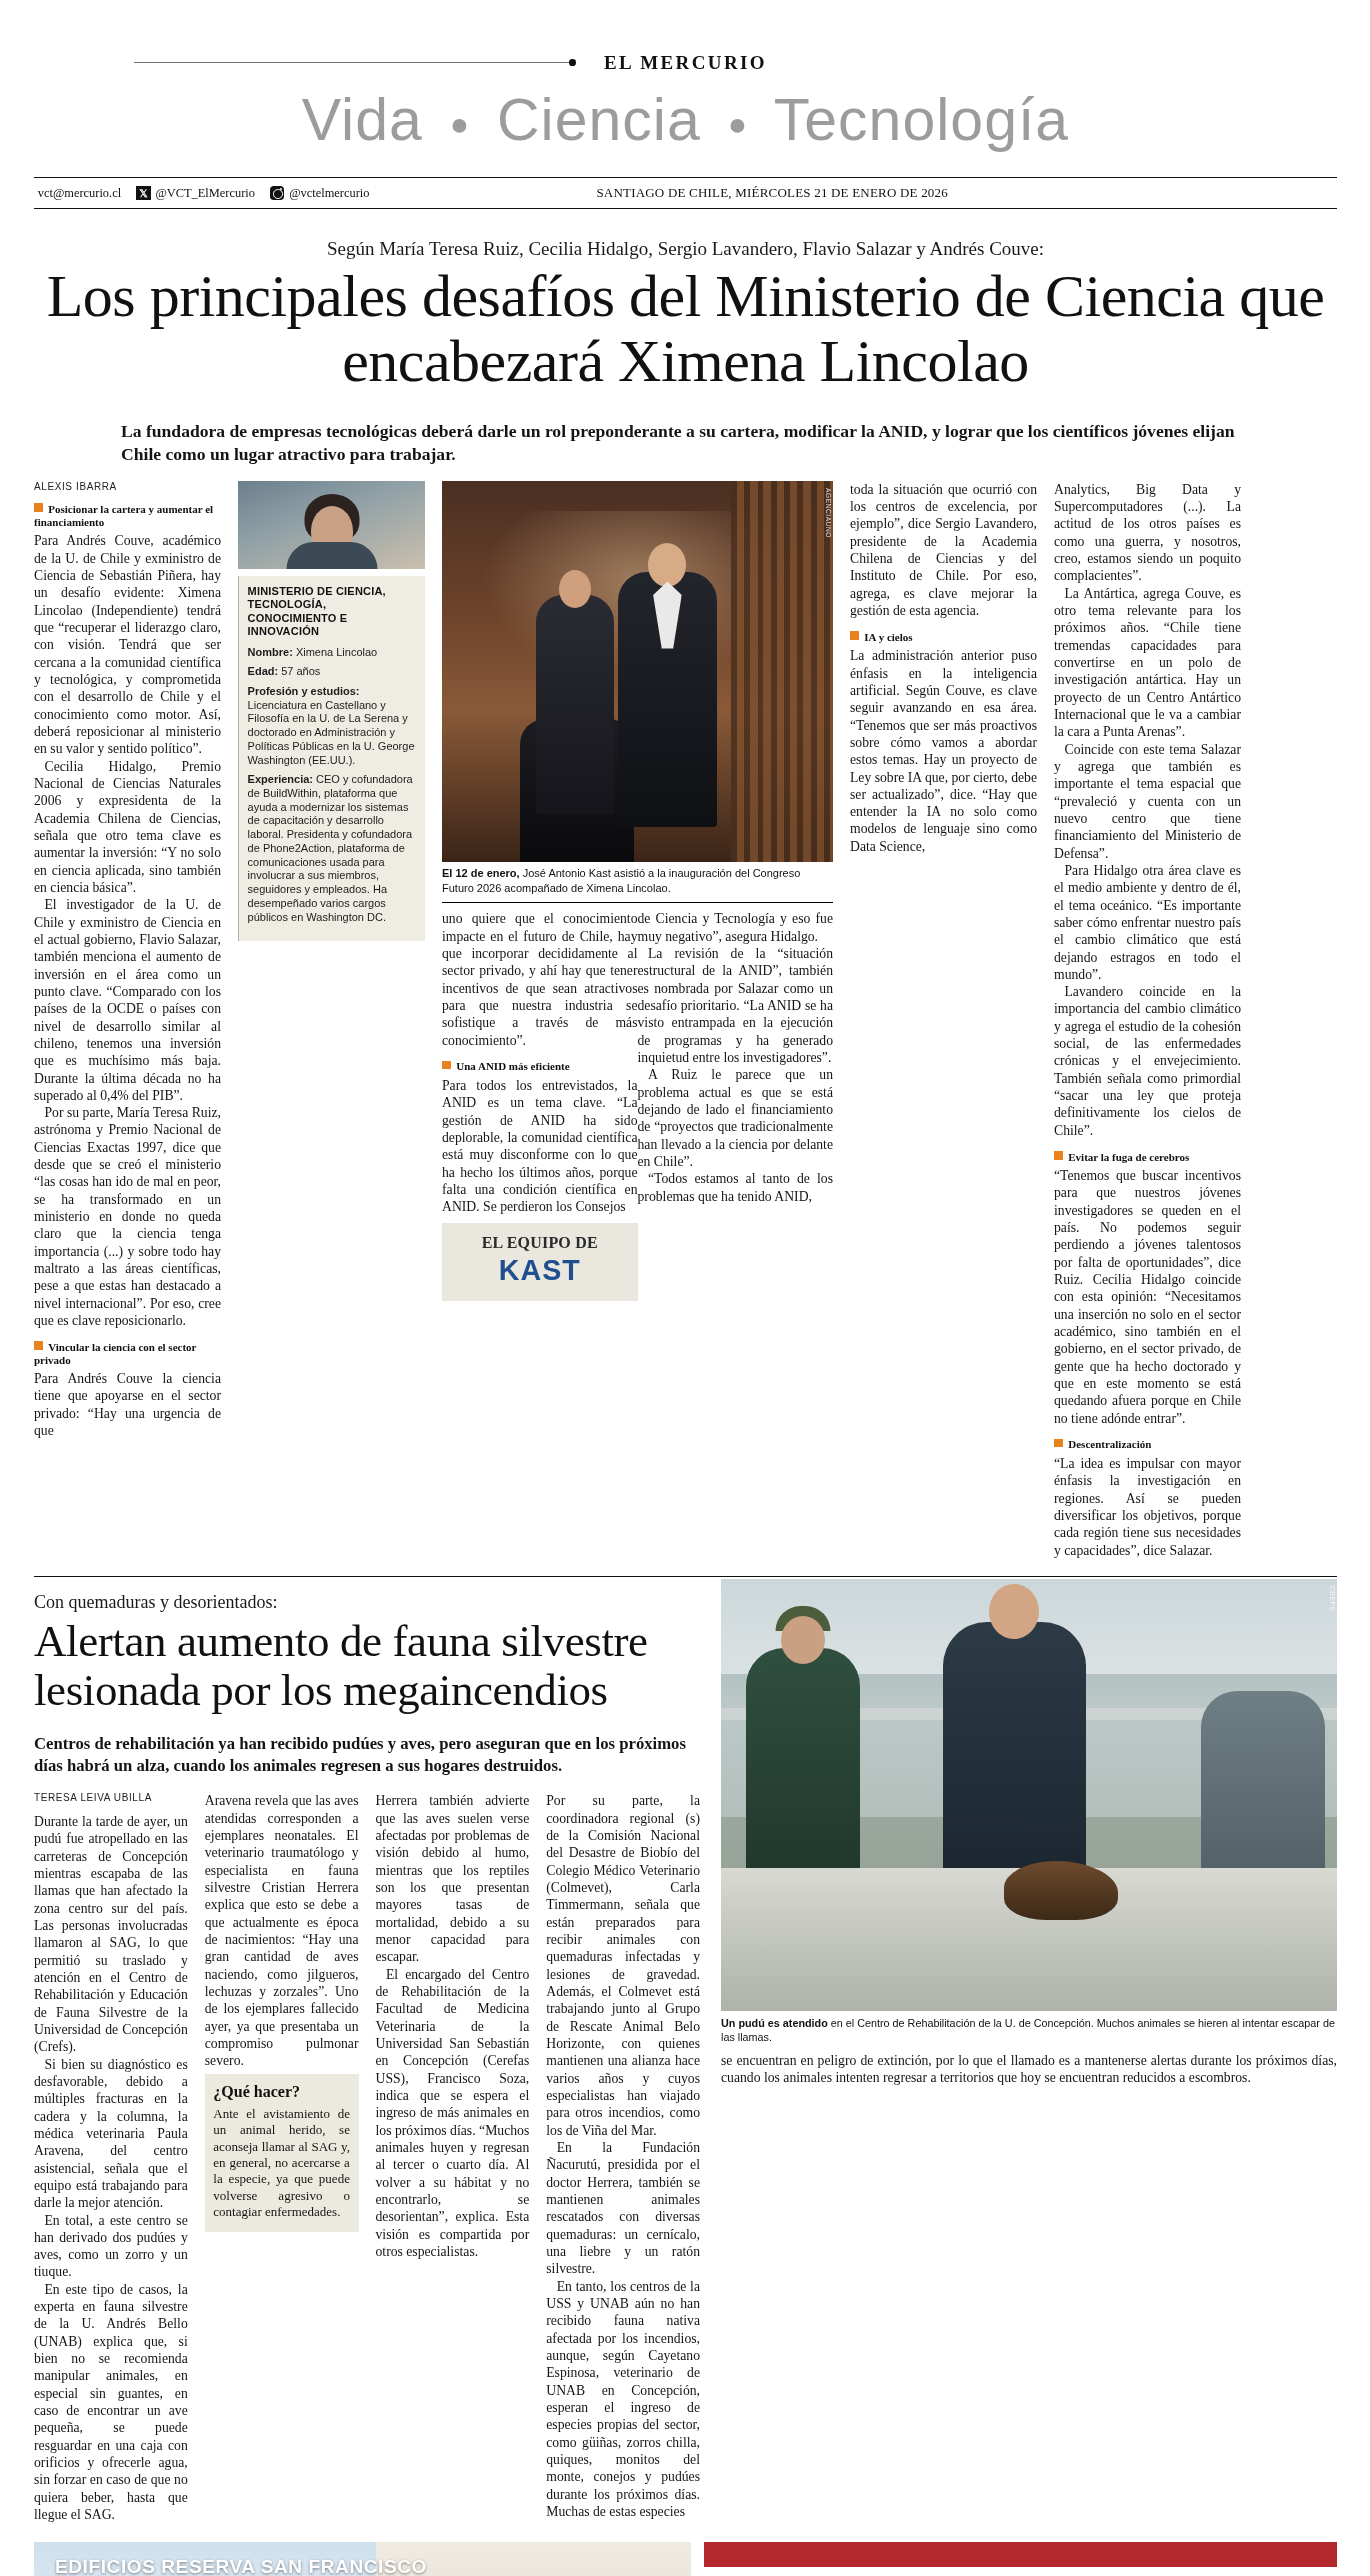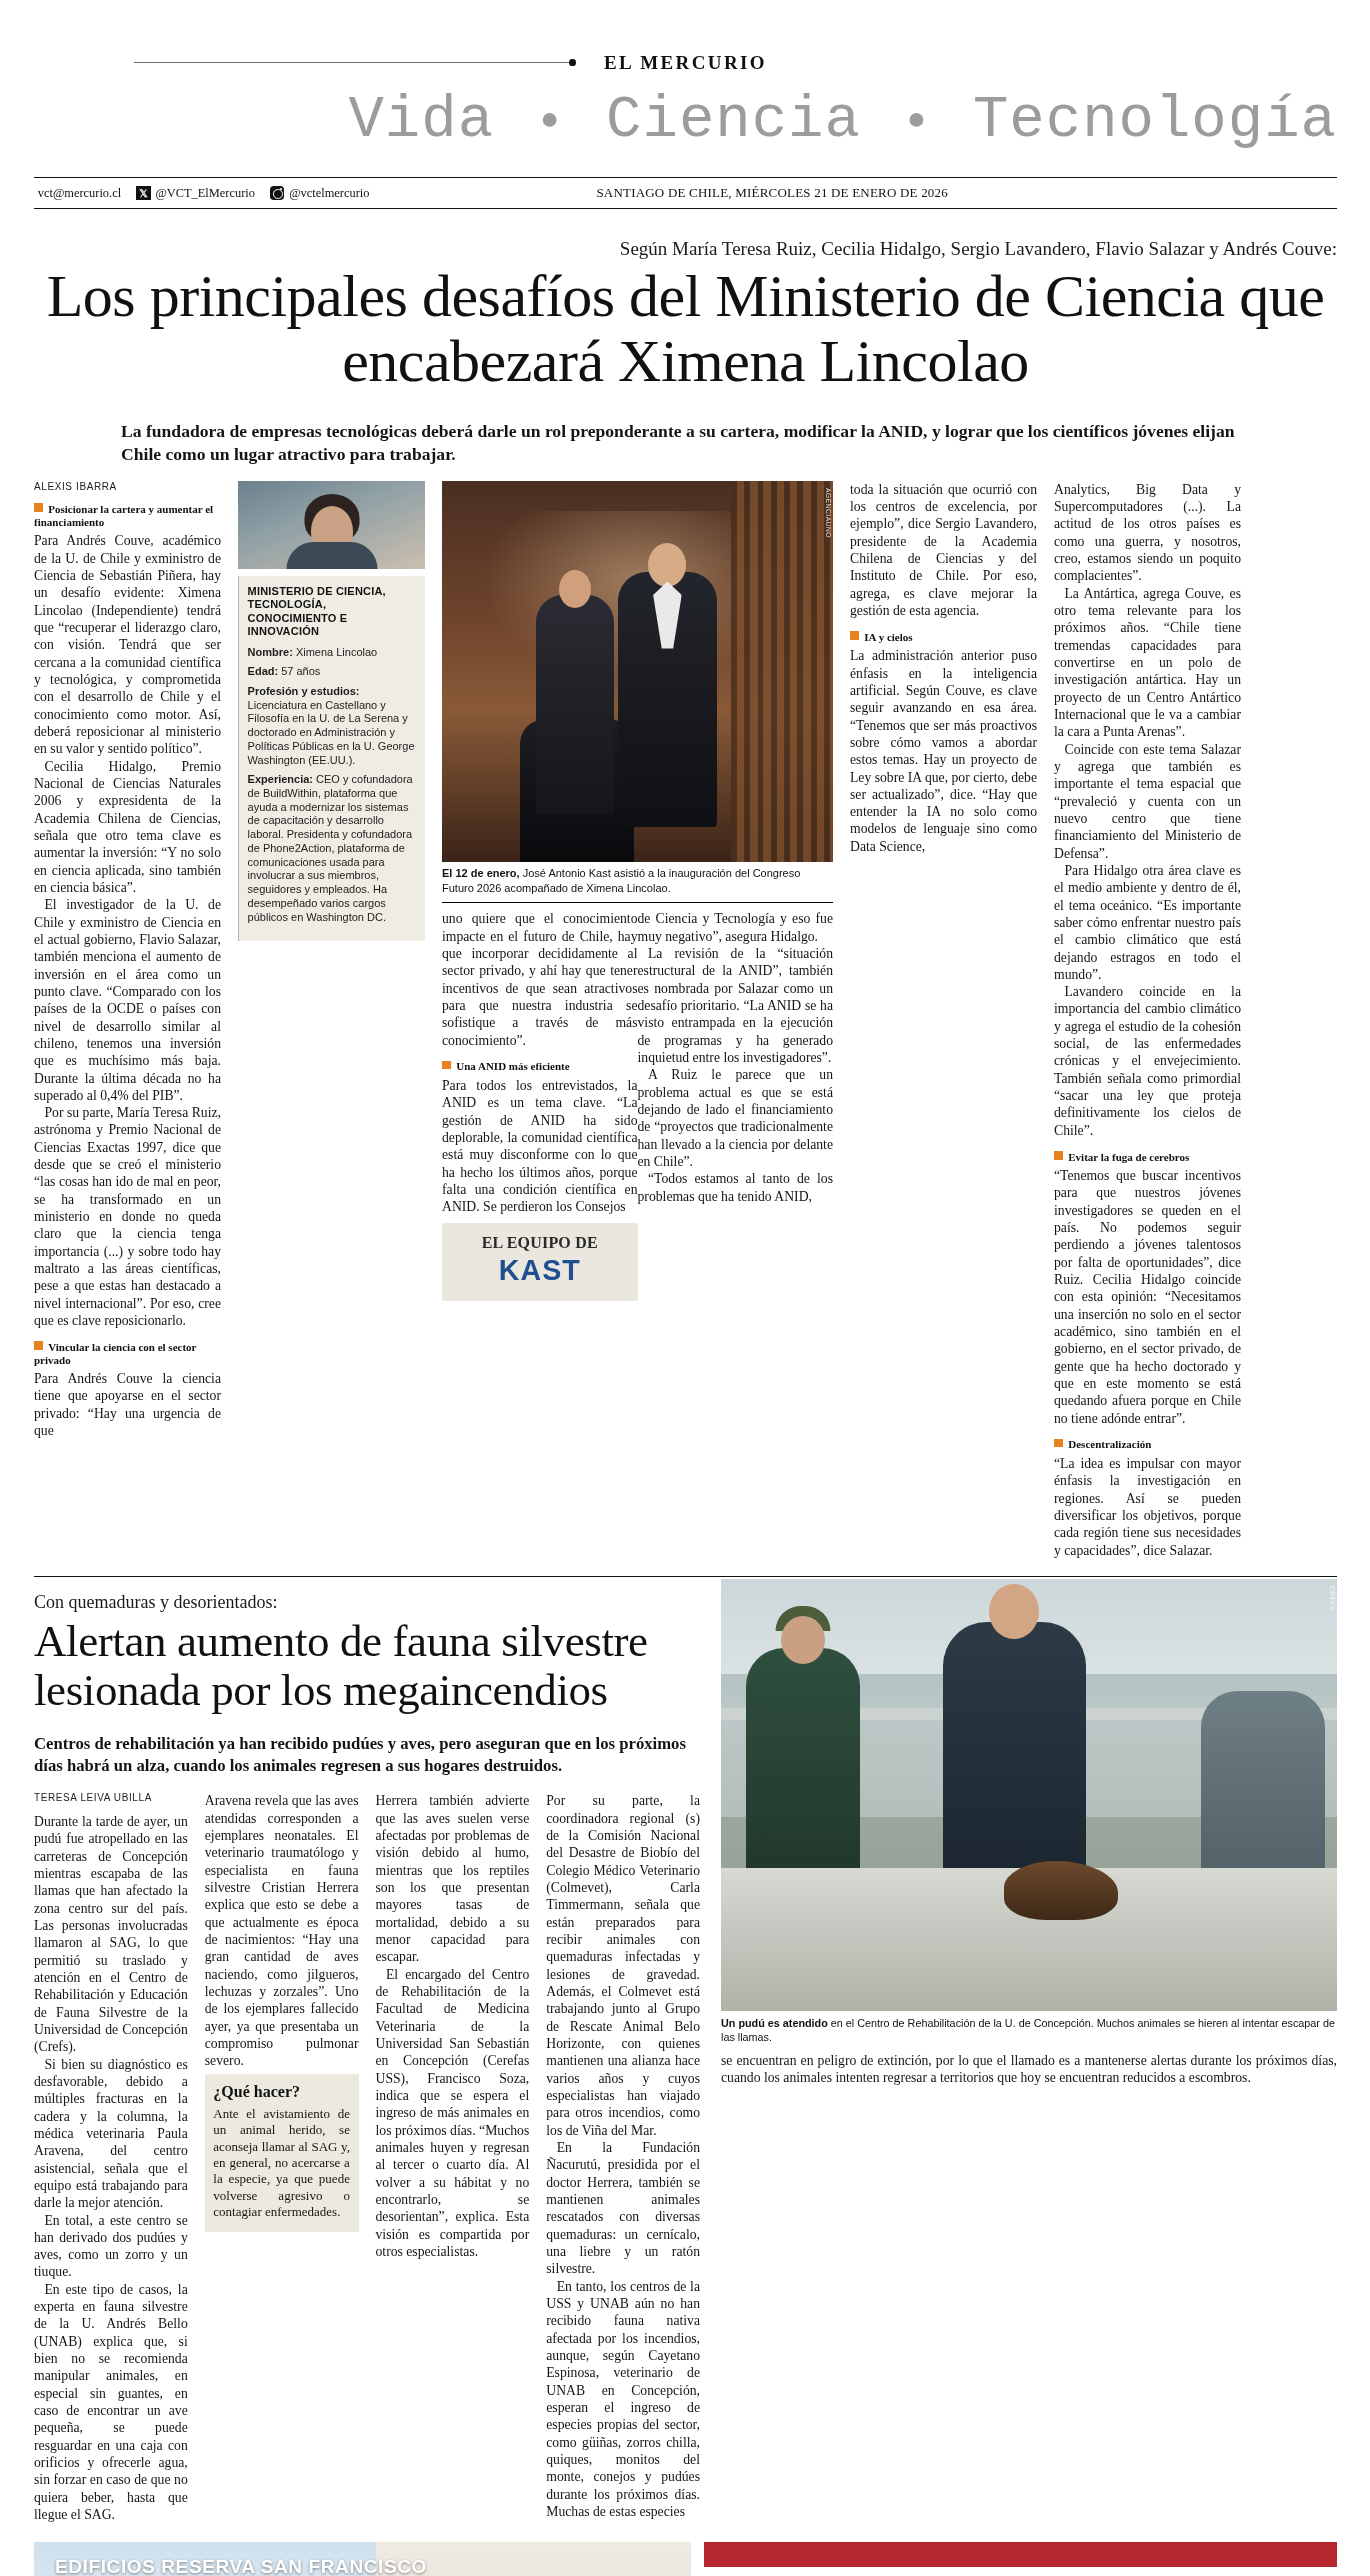--- a/index.html
+++ b/index.html
@@ -28,22 +28,22 @@
     width: 6.7px; height: 6.7px; border-radius: 50%; background: #111;
   }
   .brandline .brand {
     font-family: "Liberation Serif", serif;
     font-weight: bold; letter-spacing: 2.4px; font-size: 19px;
     padding: 0 32px; white-space: nowrap; color: #111;
   }
   .brandline .rule.right::after { left: -3.8px; right: auto; }
 
   .sectiontitle {
-    text-align: right;
-    font-family: Liberation Mono, monospace;
+    text-align: center;
+    font-family: Liberation Sans, sans-serif;
     font-size: 59px; font-weight: normal; color: #9c9c9c;
     letter-spacing: 1px; margin-top: 15.2px; line-height: 1.05;
   }
   .sectiontitle .dot { font-size: 32px; vertical-align: middle; padding: 0 9.5px; }
 
   .metabar {
     margin-top: 25px;
     border-top: 1.9px solid #111; border-bottom: 1px solid #111;
     height: 32px; display: flex; align-items: center;
     font-size: 12.4px;
@@ -66,21 +66,21 @@
     content:""; position:absolute; left:3.3px; top:3.3px; width:7.6px; height:7.6px;
     border:1.5px solid #fff; border-radius:50%;
   }
   .ico-ig::after {
     content:""; position:absolute; right:2.1px; top:2.1px; width:1.9px; height:1.9px;
     background:#fff; border-radius:50%;
   }
 
   
   .kicker {
-    text-align:right; font-size:19px; margin-top:28.6px; color:#1a1a1a;
+    text-align:center; font-size:19px; margin-top:28.6px; color:#1a1a1a;
     font-family:"Liberation Serif", serif;
   }
   .headline1 {
     text-align:center; font-size:60px; line-height:1.09; margin-top:4px;
     font-family:"Liberation Serif", serif; font-weight:normal; letter-spacing:-0.5px;
   }
   .lede {
     margin: 25px auto 0 auto; width: 1129px; font-size: 17.6px; line-height:1.36;
     font-family:"Liberation Serif", serif; font-weight:bold; color:#141414;
   }

